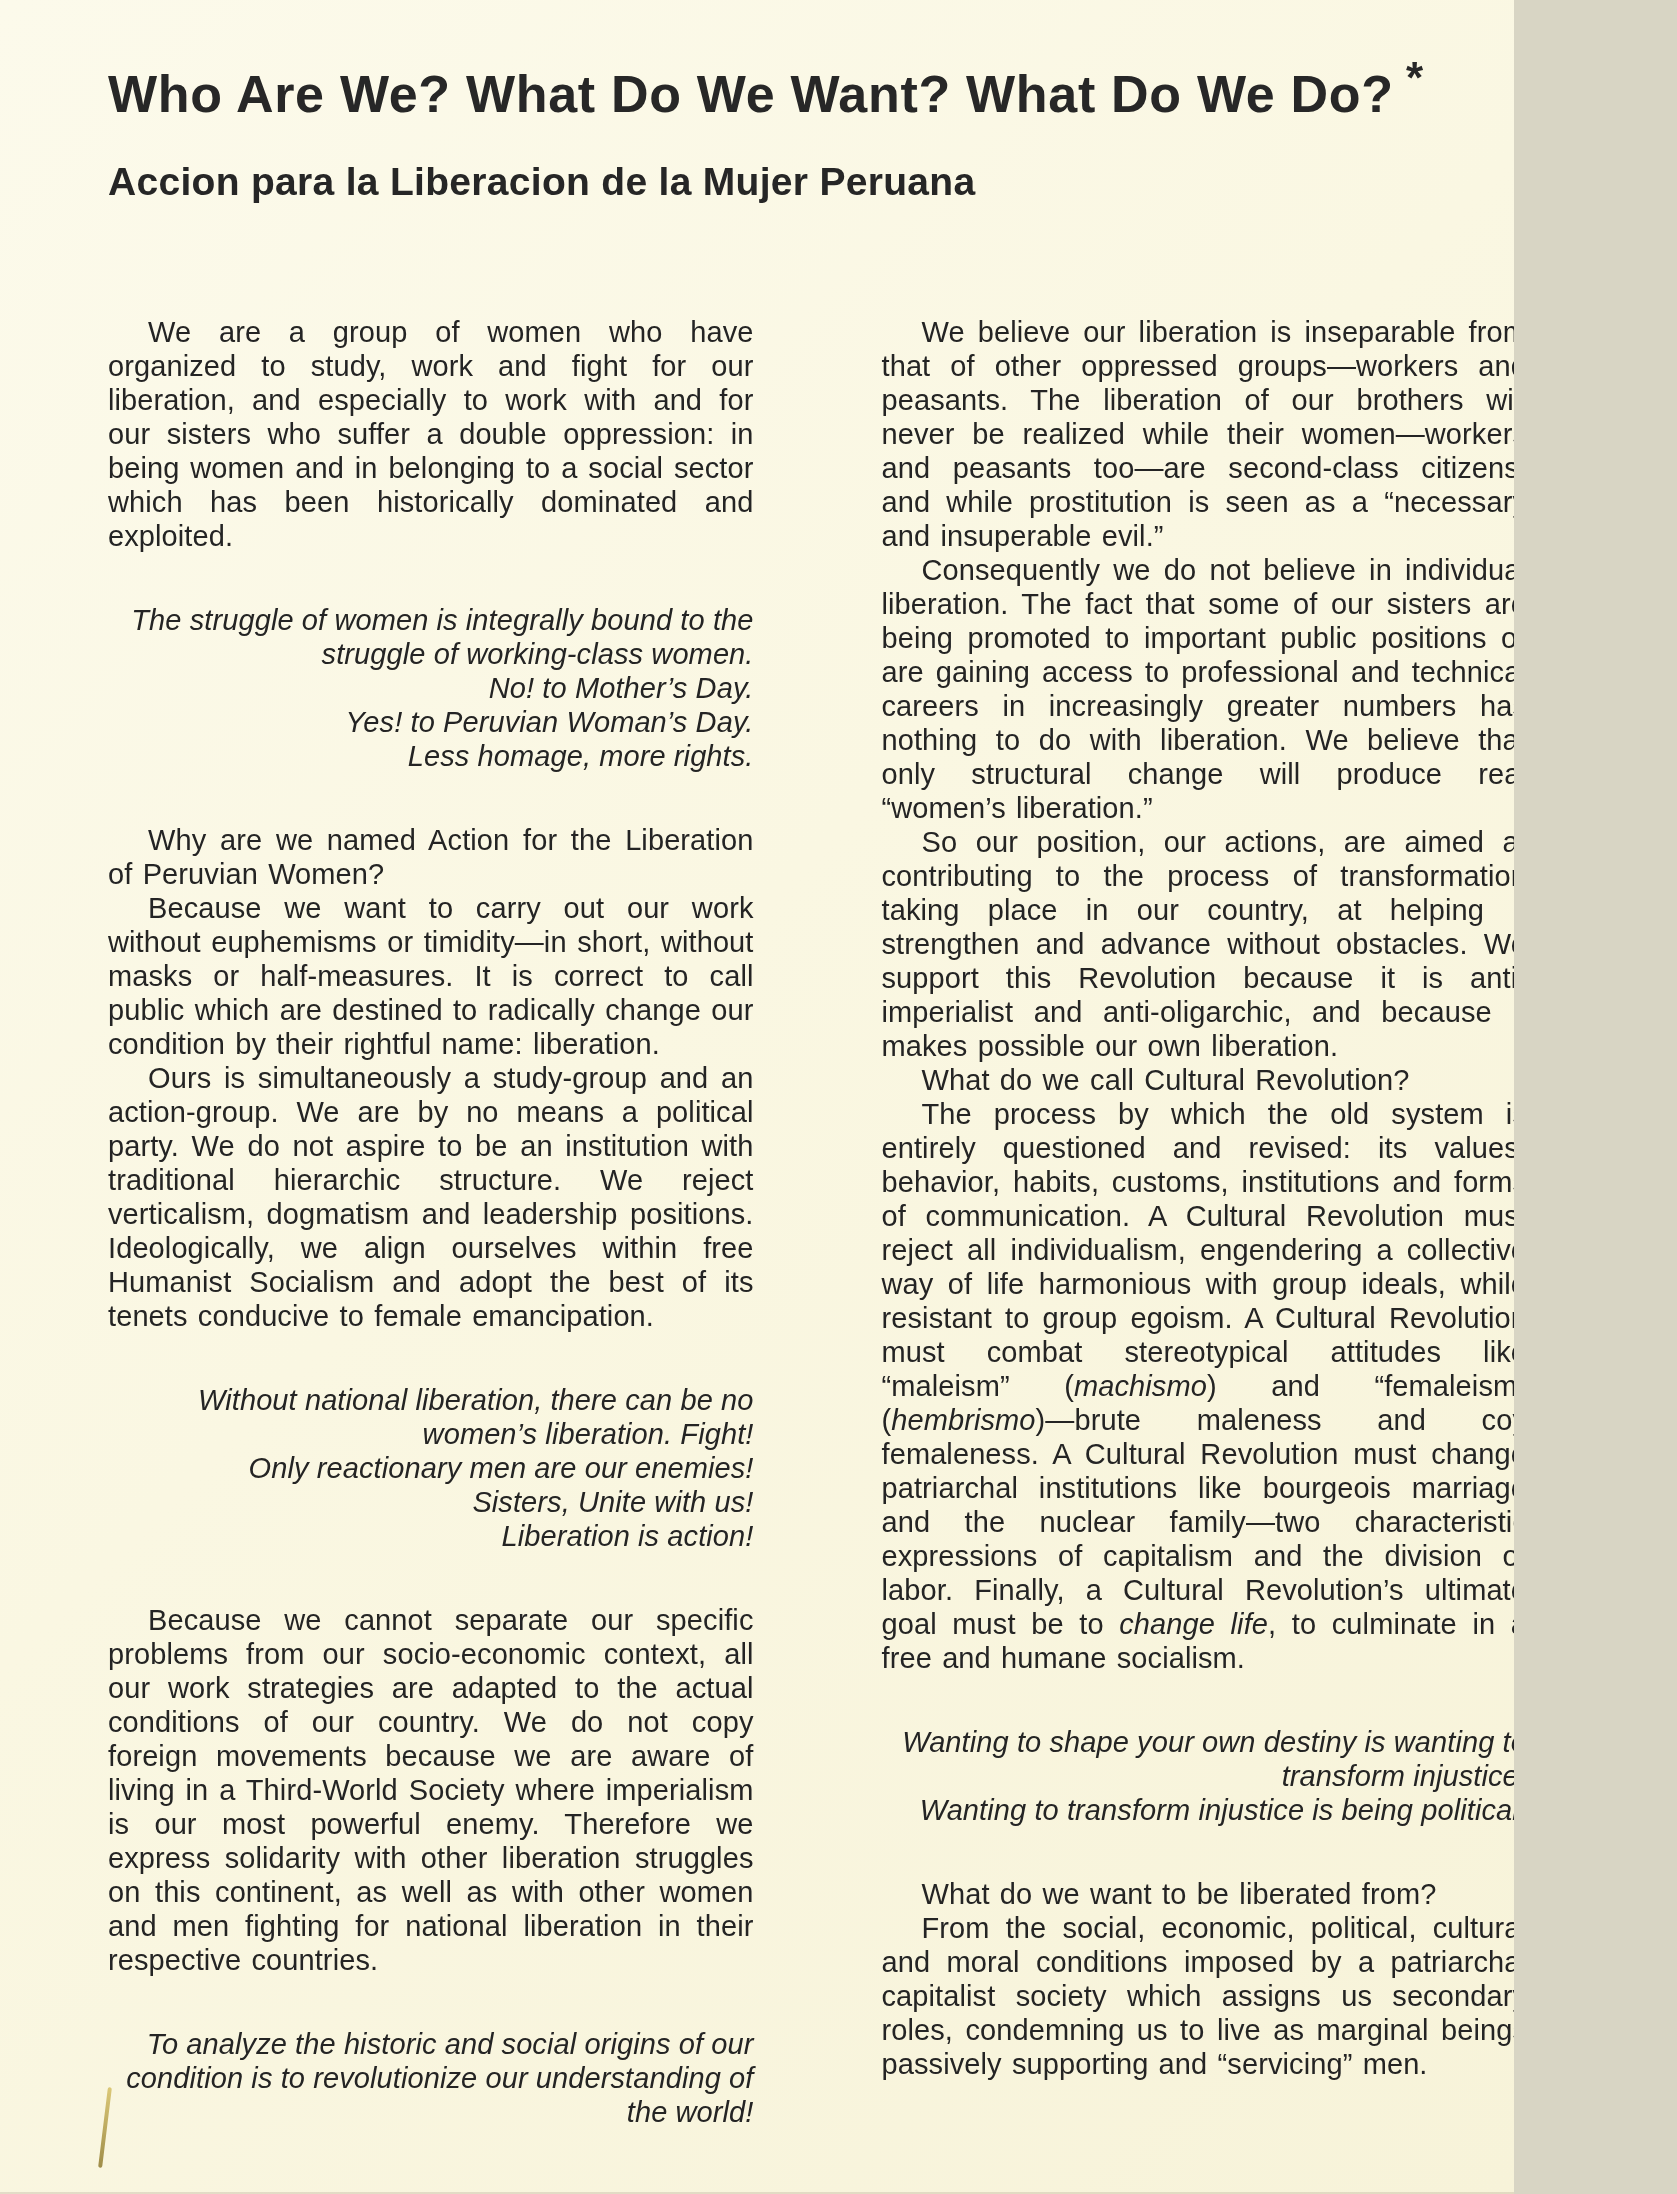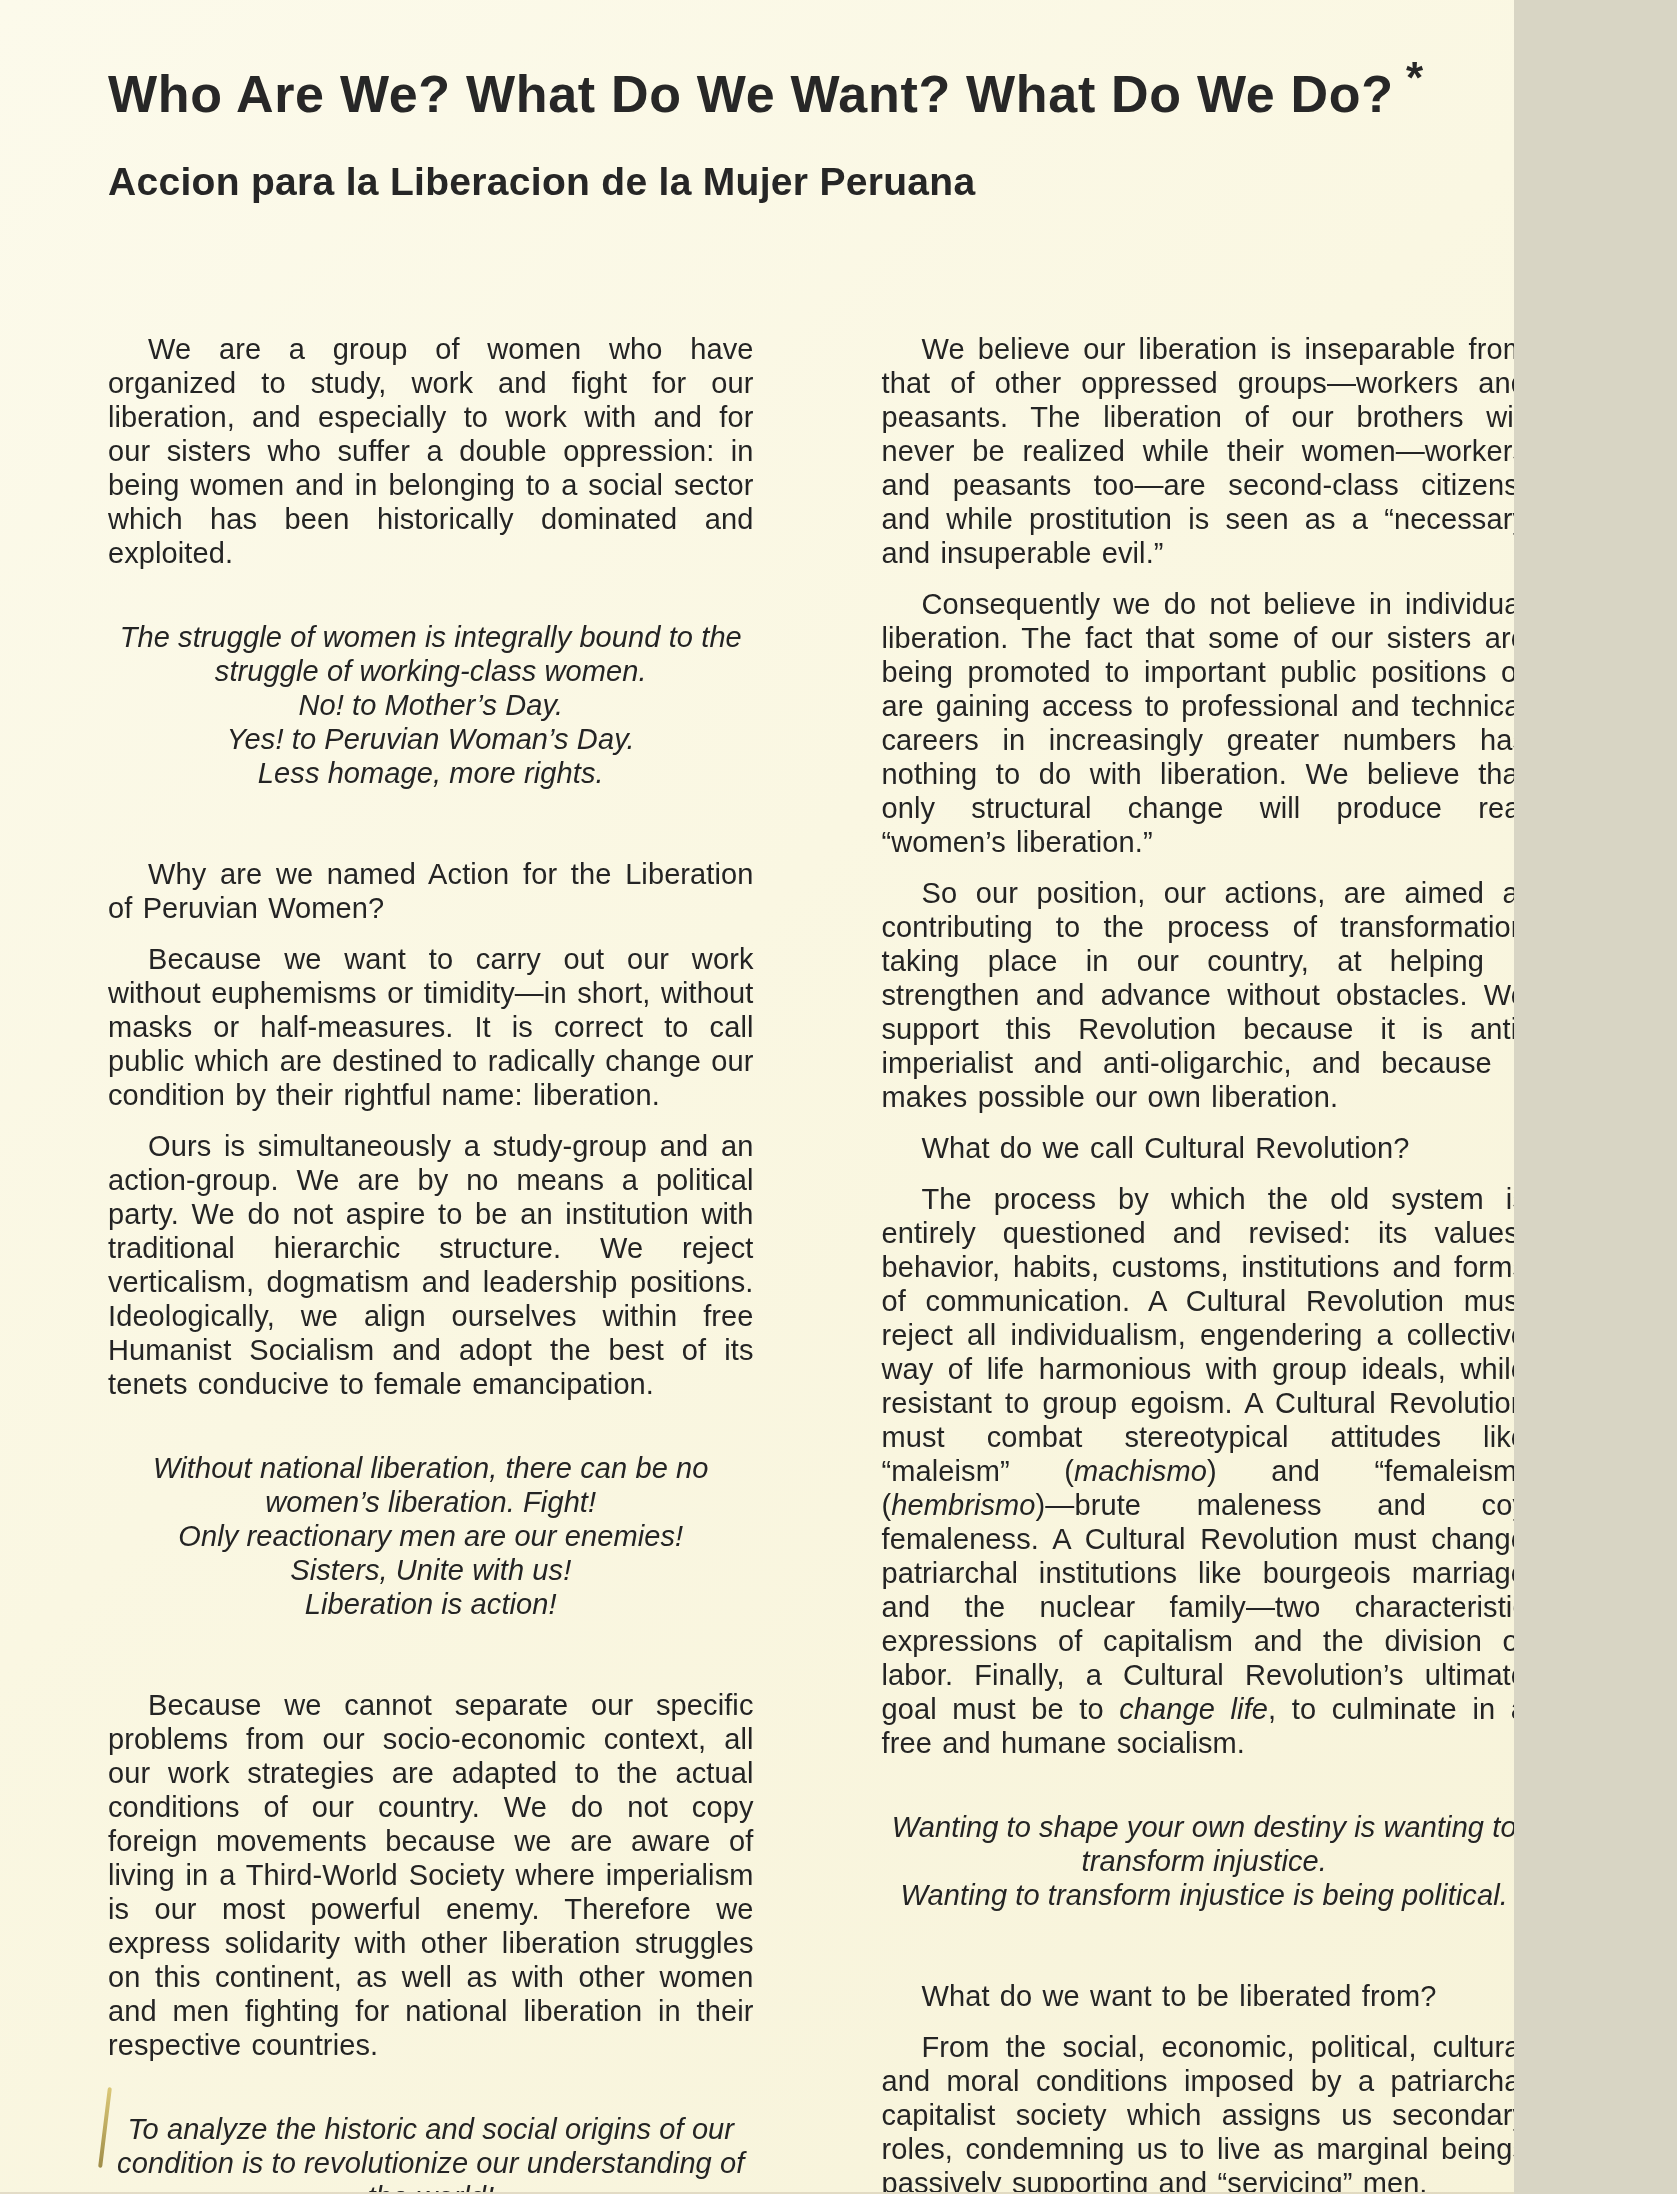--- a/index.html
+++ b/index.html
@@ -61,27 +61,27 @@
   .col { width: 646px; }
   .para {
     margin: 0;
     font-size: 29px;
     line-height: 34px;
     text-align: justify;
     letter-spacing: 0.1px;
     word-spacing: 2.1px;
     color: #242424;
   }
-  .para.indent { text-indent: 40px; margin-top: 17px; }
+  .para.indent { text-indent: 40px; }
   .quote { font-style: italic; }
   .qline {
     margin: 0;
     font-size: 29px;
     line-height: 34px;
-    text-align: center;
+    text-align: right;
     letter-spacing: 0.1px;
     color: #242424;
   }
   .gap { height: 50px; }
   .it { font-style: italic; }
   .pen-mark {
     position: absolute;
     left: 103px;
     top: 2087px;
     width: 4.1px;

